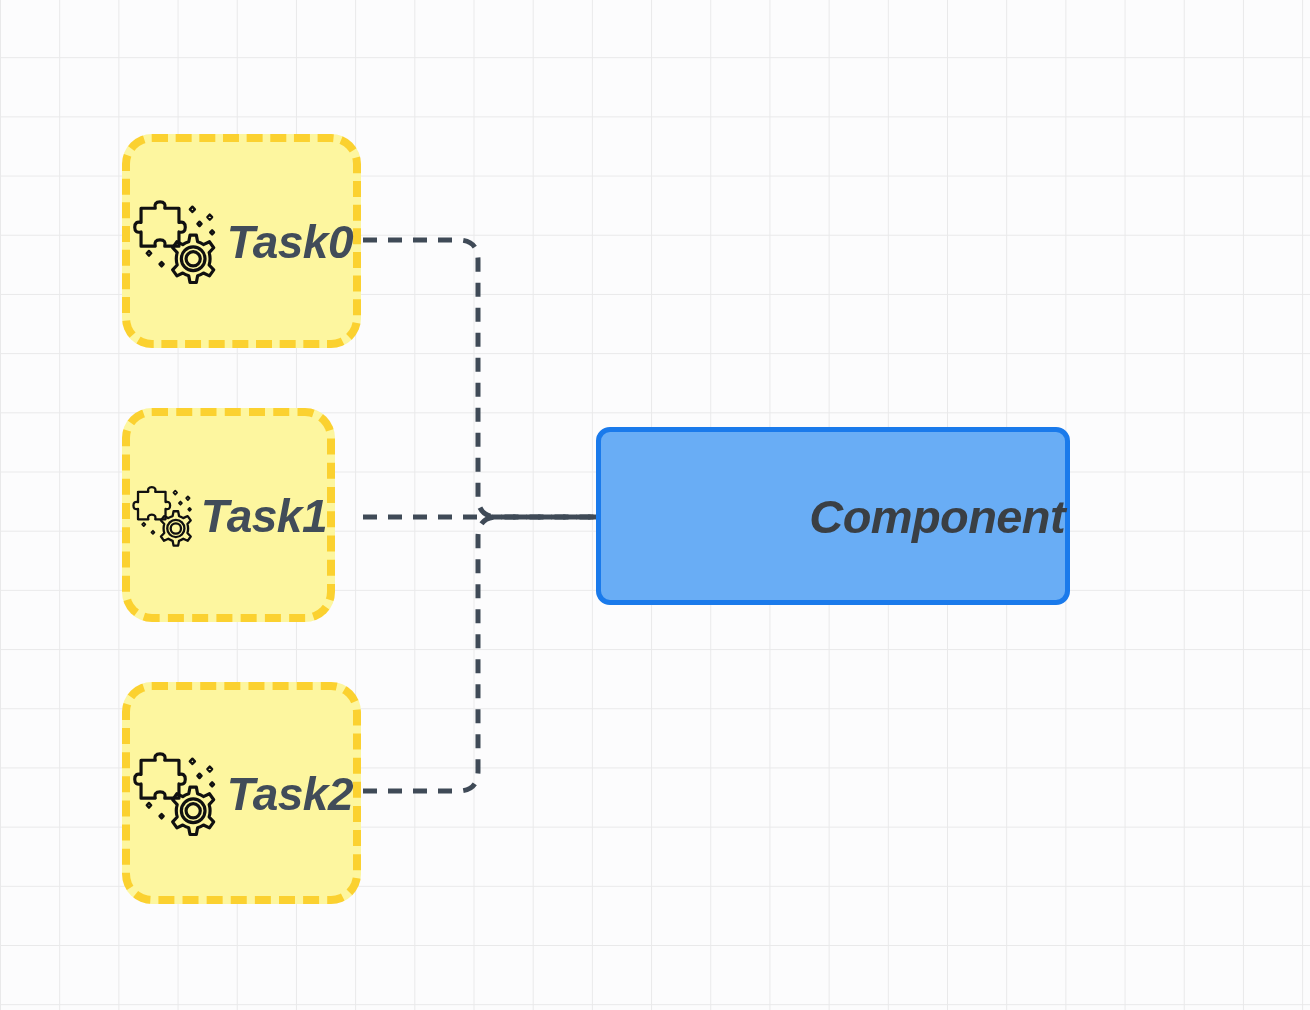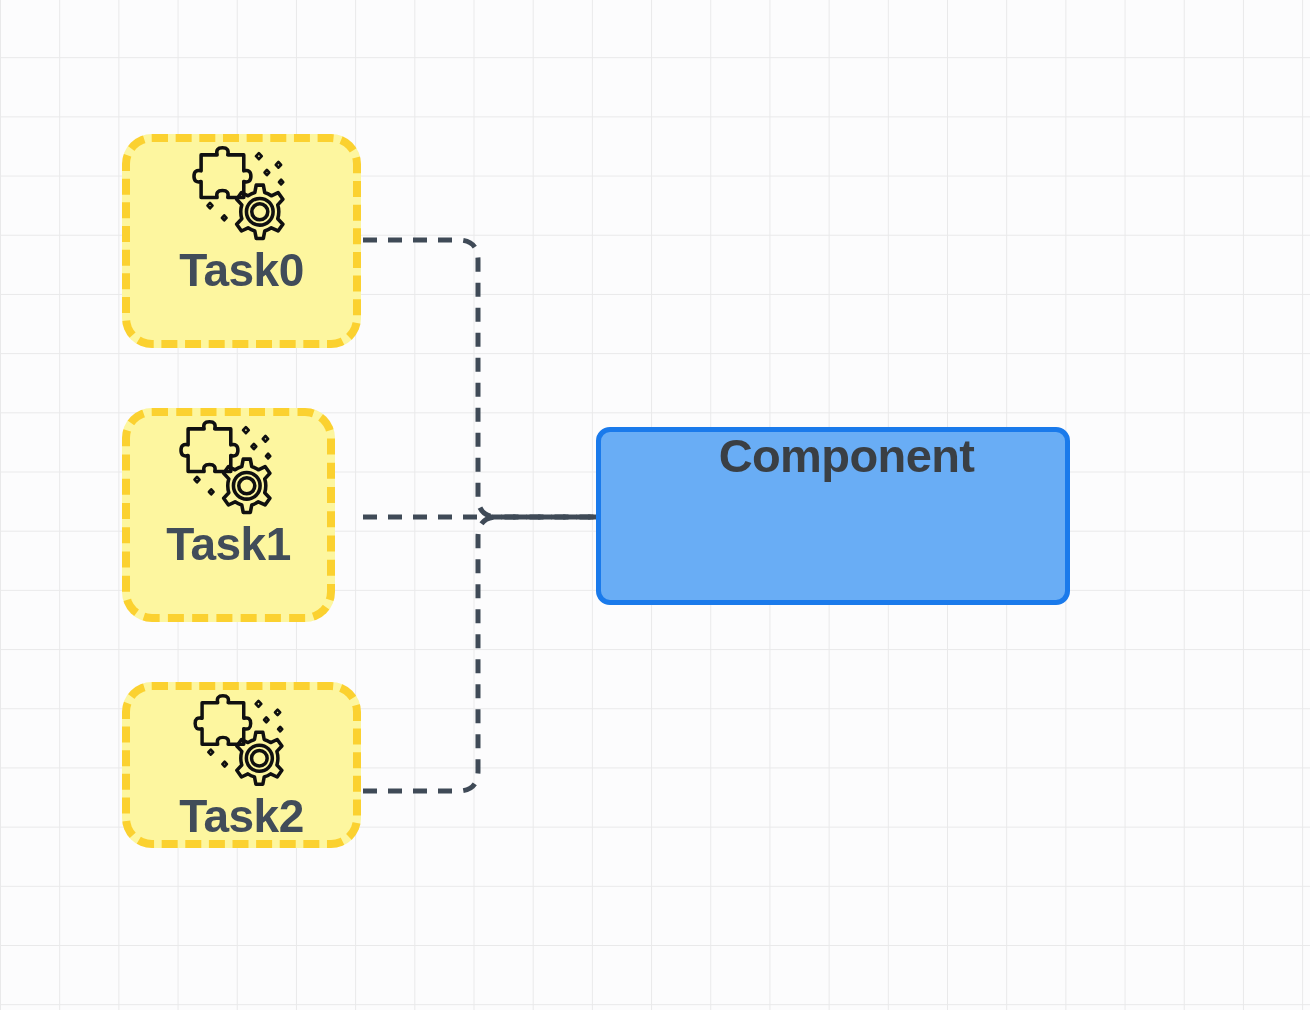--- a/index.html
+++ b/index.html
@@ -33,23 +33,23 @@
     top: 0;
     width: 1310px;
     height: 1010px;
     pointer-events: none;
   }
 
   .node {
     position: absolute;
     box-sizing: border-box;
     display: flex;
-    flex-direction: column;
     align-items: center;
-    justify-content: flex-start;
+    justify-content: flex-end;
+    font-style: italic;
   }
 
   
   .task-node {
     background: #fdf69f;
     border: 8px dashed #fbd130;
     border-radius: 30px;
     gap: 2px;
   }
   .task-icon {
@@ -131,21 +131,21 @@
         <path d="M101 18 l3 3.2 -3 3.2 -3 -3.2 Z"></path>
         <path d="M88 27 l2.6 2.8 -2.6 2.8 -2.6 -2.8 Z"></path>
         <path d="M104 38 l2.4 2.6 -2.4 2.6 -2.4 -2.6 Z"></path>
         <path d="M24 64 l2.8 3 -2.8 3 -2.8 -3 Z"></path>
         <path d="M40 78 l2.6 2.8 -2.6 2.8 -2.6 -2.8 Z"></path>
       </g>
     </svg>
     <div class="task-label">Task1</div>
   </div>
 
-  <div class="node task-node" style="left:122px; top:682px; width:239px; height:166px;">
+  <div class="node task-node" style="left:122px; top:682px; width:239px; height:222px;">
     <svg class="task-icon" viewBox="0 0 120 108" xmlns="http://www.w3.org/2000/svg">
       <g fill="none" stroke="#101010" stroke-width="4" stroke-linejoin="round" stroke-linecap="round">
         <path d="M14 28 L14 10 L32 10 Q30 2 38 2 Q46 2 44 10 L62 10 L62 28 Q70 26 70 34 Q70 42 62 40 L62 58 L44 58 Q46 50 38 50 Q30 50 32 58 L14 58 L14 40 Q6 42 6 34 Q6 26 14 28 Z"></path>
         <path d="M76 44 L84 44 L85.6 52.4 Q89.6 53.6 93 56 L100.6 52.4 L106 60 L100.2 66.2 Q101.4 70 101.4 74 Q101.4 78 100.2 81.8 L106 88 L100.6 95.6 L93 92 Q89.6 94.4 85.6 95.6 L84 104 L76 104 L74.4 95.6 Q70.4 94.4 66.8 92 L59.4 95.6 L54 88 L59.8 81.8 Q58.6 78 58.6 74 Q58.6 70 59.8 66.2 L54 60 L59.4 52.4 L66.8 56 Q70.4 53.6 74.4 52.4 Z"></path>
         <circle cx="80" cy="74" r="15"></circle>
         <circle cx="80" cy="74" r="9"></circle>
       </g>
       <g fill="none" stroke="#101010" stroke-width="3" stroke-linejoin="round">
         <path d="M79 8 l3.2 3.4 -3.2 3.4 -3.2 -3.4 Z"></path>
         <path d="M101 18 l3 3.2 -3 3.2 -3 -3.2 Z"></path>

